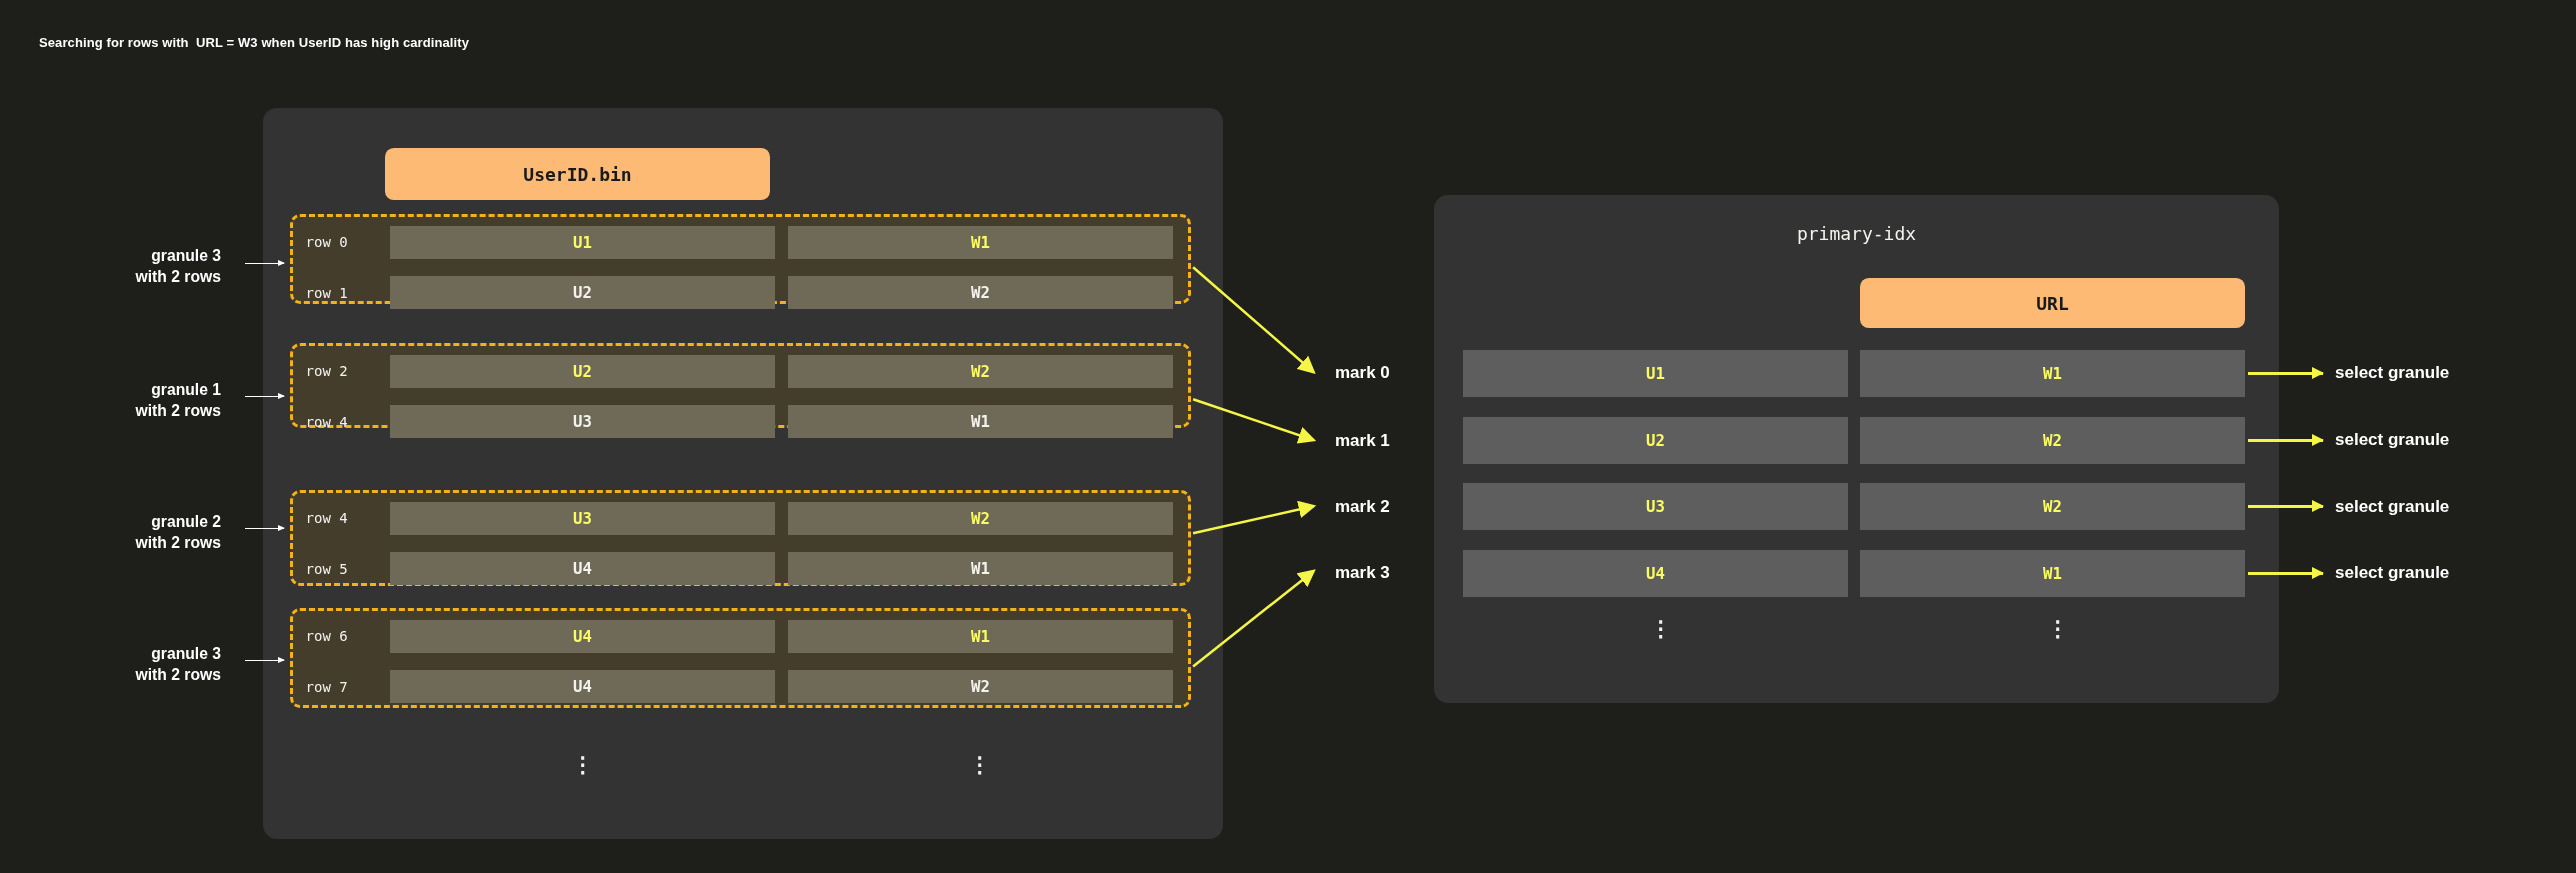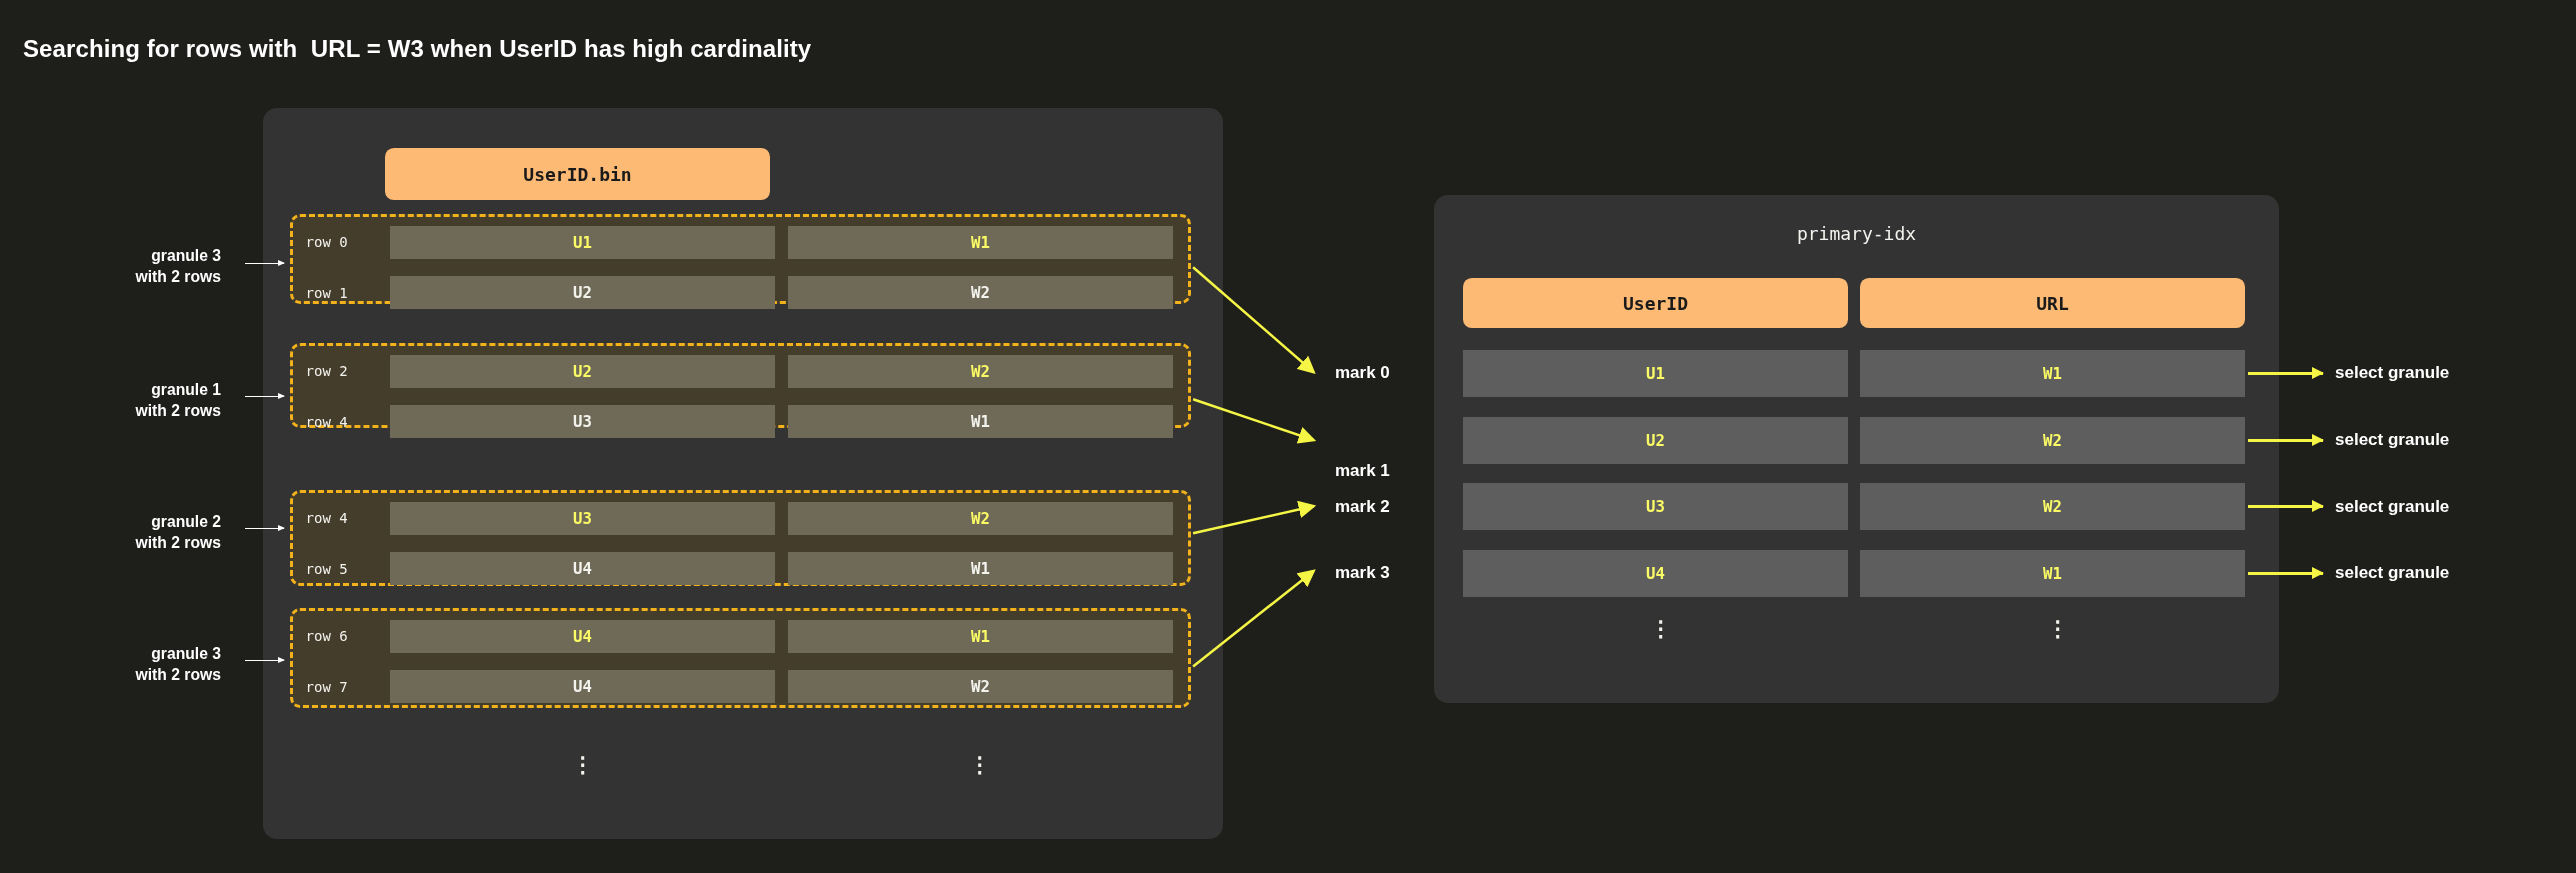--- a/index.html
+++ b/index.html
@@ -6,22 +6,22 @@
   html, body {
     width: 2576px; height: 874px;
     background: #1e1e1b;
     font-family: "Liberation Sans", sans-serif;
     overflow: hidden;
   }
   #stage { position: relative; width: 2576px; height: 874px; }
 
   
   .title {
-    position: absolute; left: 23px; top: 35px;
-    font-size: 24px; font-weight: bold; color: #ffffff;
+    position: absolute; left: 39px; top: 35px;
+    font-size: 13px; font-weight: bold; color: #ffffff;
     letter-spacing: 0.1px; white-space: pre;
   }
 
   
   .panel {
     position: absolute;
     background: #333333;
     border-radius: 14px;
   }
   #parts-panel { left: 263px; top: 108px; width: 960px; height: 731px; }
@@ -228,28 +228,27 @@
         <polygon points="0 0, 7 3.5, 0 7" fill="#f5f545"></polygon>
       </marker>
     </defs>
     <line x1="1898" y1="425" x2="2090" y2="592" stroke="#f5f545" stroke-width="4" marker-end="url(#ah)"></line>
     <line x1="1898" y1="635" x2="2090" y2="700" stroke="#f5f545" stroke-width="4" marker-end="url(#ah)"></line>
     <line x1="1898" y1="848" x2="2090" y2="805" stroke="#f5f545" stroke-width="4" marker-end="url(#ah)"></line>
     <line x1="1898" y1="1060" x2="2090" y2="908" stroke="#f5f545" stroke-width="4" marker-end="url(#ah)"></line>
   </svg>
 
   <div class="mark-label" style="left:1335px; top:363px;">mark 0</div>
-  <div class="mark-label" style="left:1335px; top:431px;margin-top:30px;">mark 1</div>
+  <div class="mark-label" style="left:1335px; top:431px;">mark 1</div>
   <div class="mark-label" style="left:1335px; top:497px;">mark 2</div>
   <div class="mark-label" style="left:1335px; top:563px;">mark 3</div>
 
   <div class="panel" id="idx-panel"></div>
   <div class="idx-title">primary-idx</div>
 
-  <div class="chip" id="chip-userid">UserID</div>
   <div class="chip" id="chip-url">URL</div>
 
   <div class="idx-cell k0" style="top:350px;">U1</div>
   <div class="idx-cell k1" style="top:350px;">W1</div>
   <div class="idx-cell k0" style="top:417px;">U2</div>
   <div class="idx-cell k1" style="top:417px;">W2</div>
   <div class="idx-cell k0" style="top:483px;">U3</div>
   <div class="idx-cell k1" style="top:483px;">W2</div>
   <div class="idx-cell k0" style="top:550px;">U4</div>
   <div class="idx-cell k1" style="top:550px;">W1</div>

